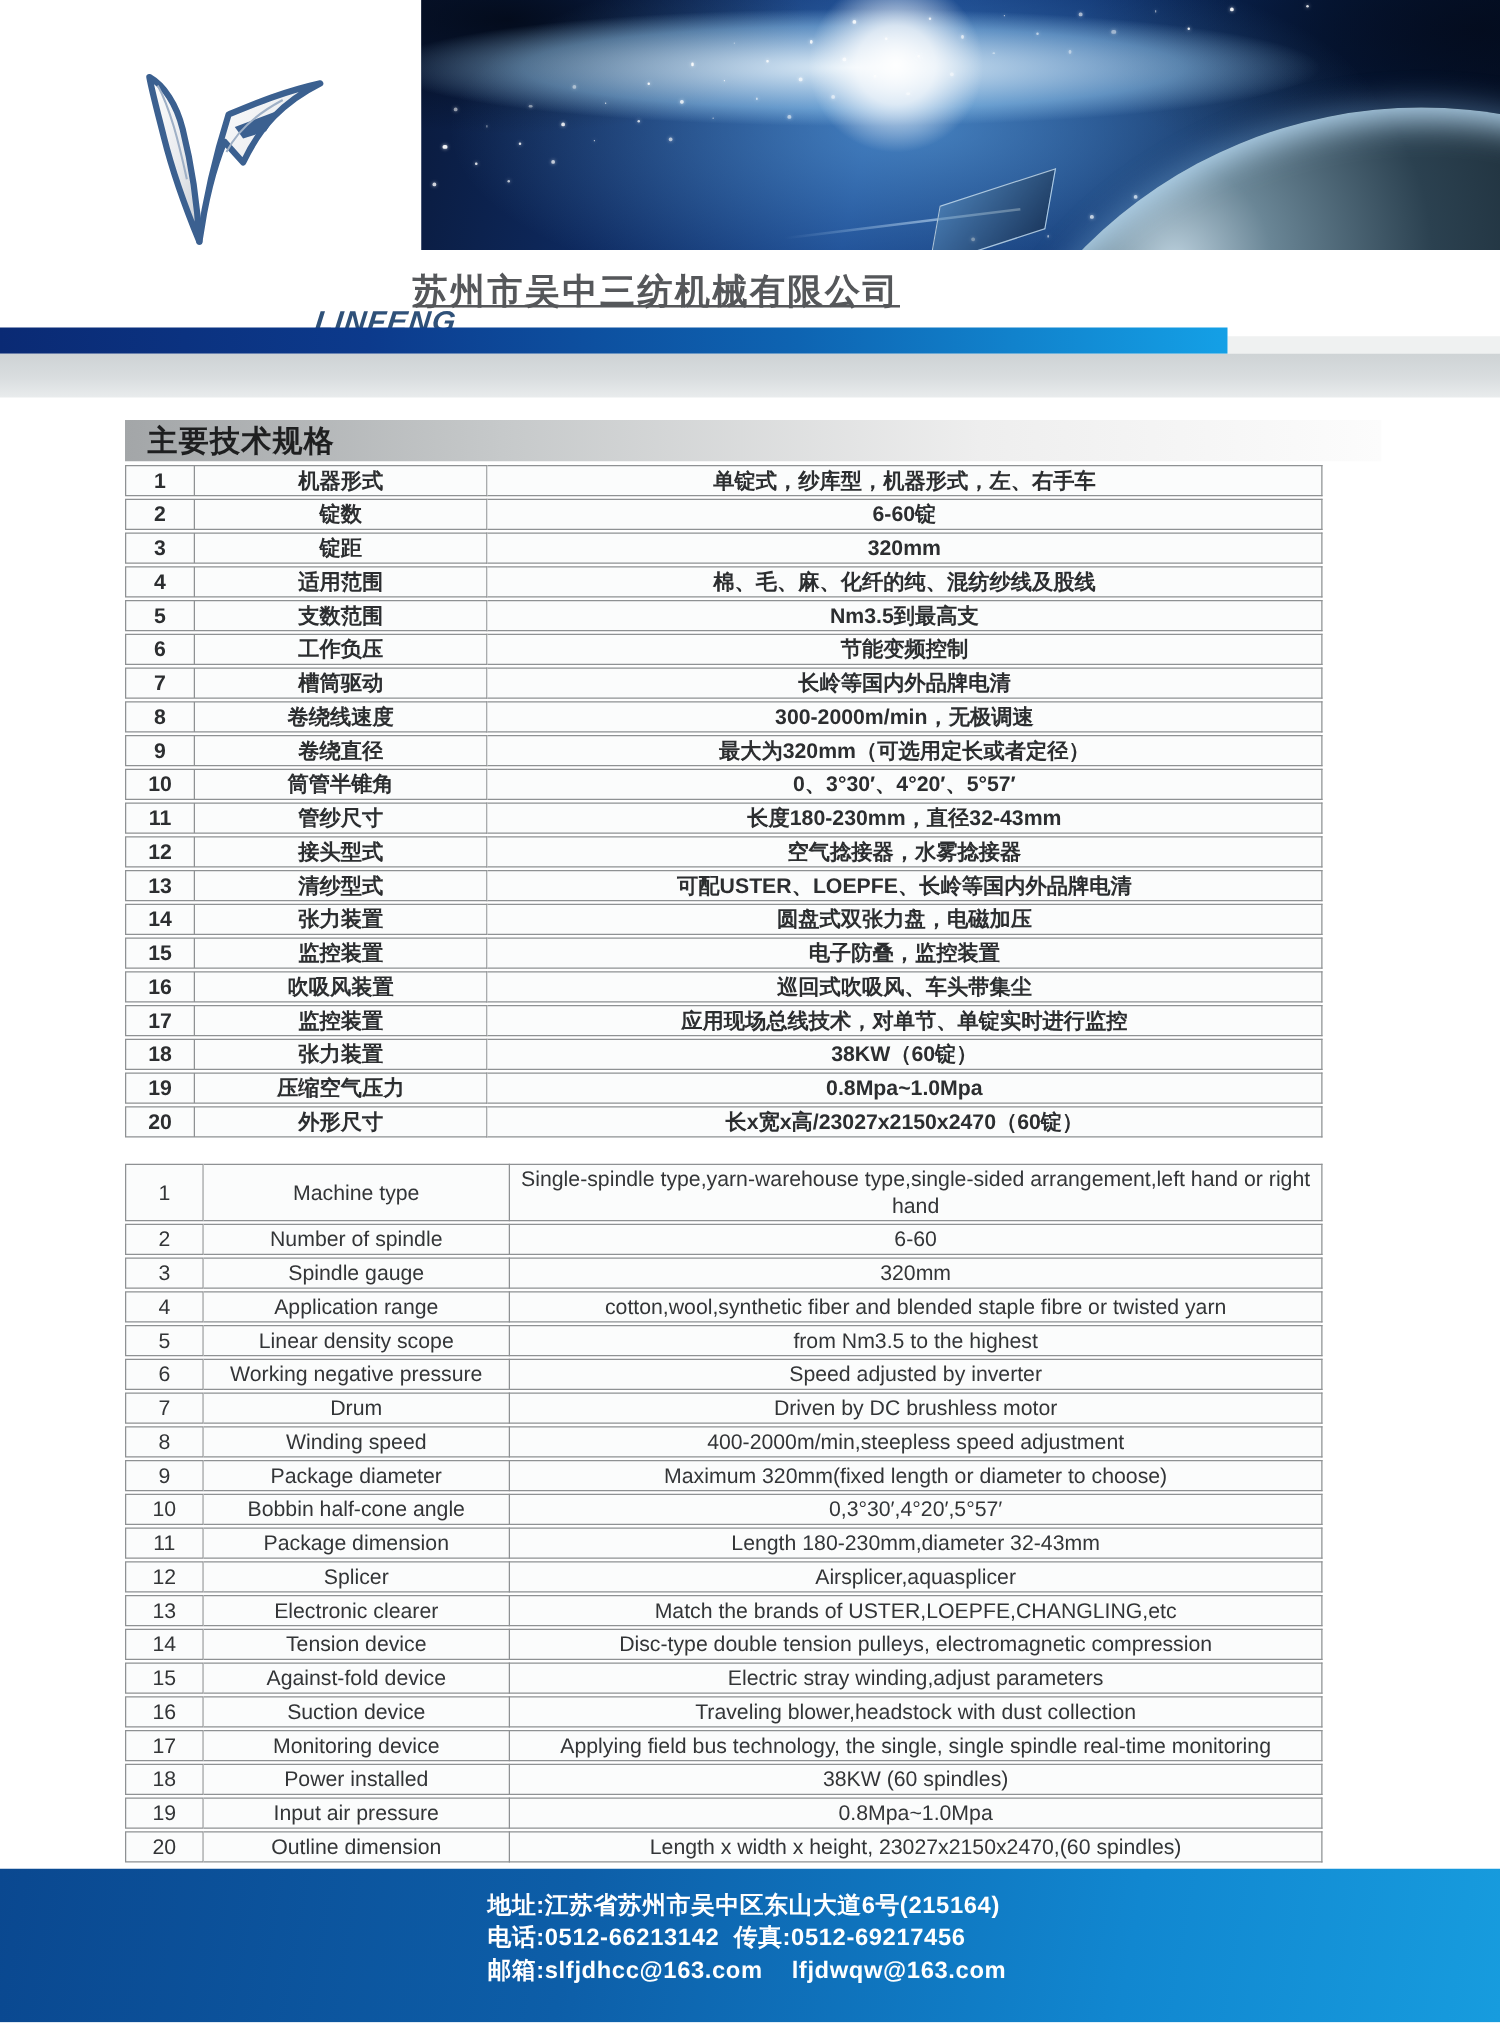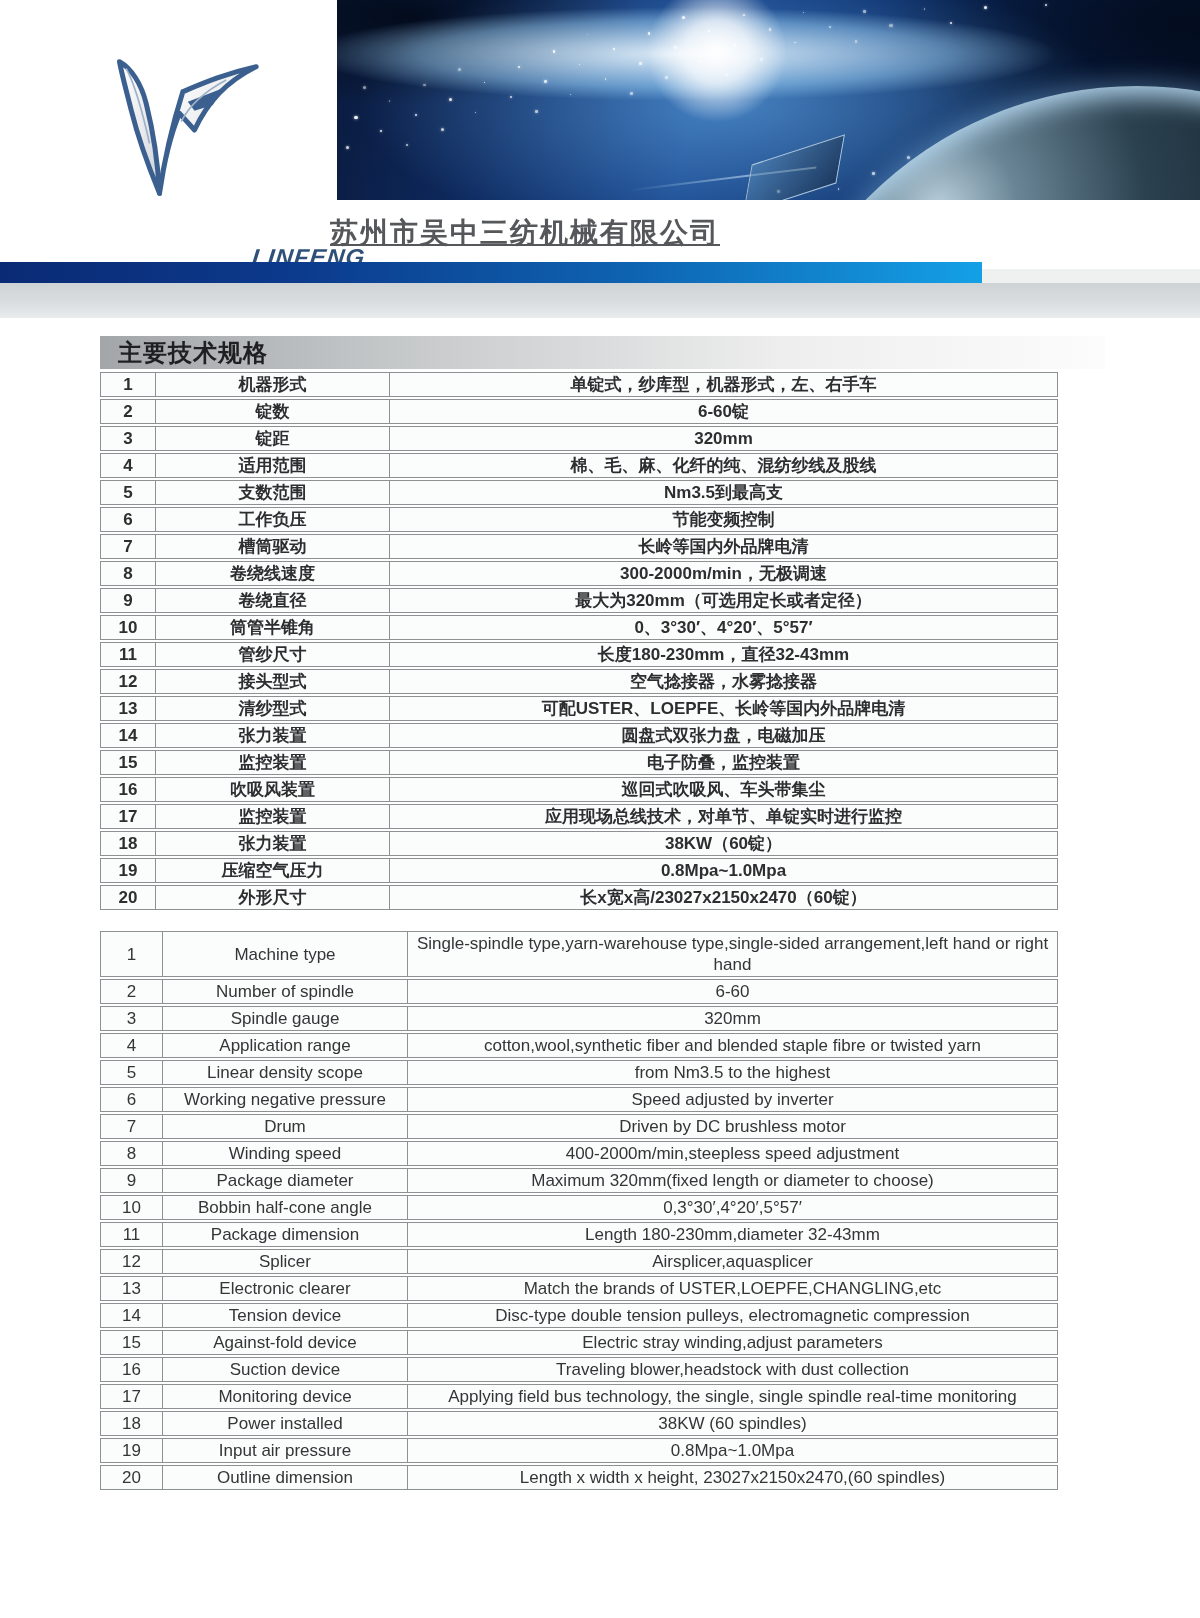--- a/index.html
+++ b/index.html
@@ -415,14 +415,21 @@
           <td>0.8Mpa~1.0Mpa</td>
         </tr>
         <tr>
           <td>20</td>
           <td>Outline dimension</td>
           <td>Length x width x height, 23027x2150x2470,(60 spindles)</td>
         </tr>
       </tbody>
   </table>
 
+  <div class="footer">
+    <div class="footer-lines">
+      <div class="footer-line">地址:江苏省苏州市吴中区东山大道6号(215164)</div>
+      <div class="footer-line">电话:0512-66213142  传真:0512-69217456</div>
+      <div class="footer-line">邮箱:slfjdhcc@163.com    lfjdwqw@163.com</div>
+    </div>
+  </div>
 
 </div>
 
 </body></html>

